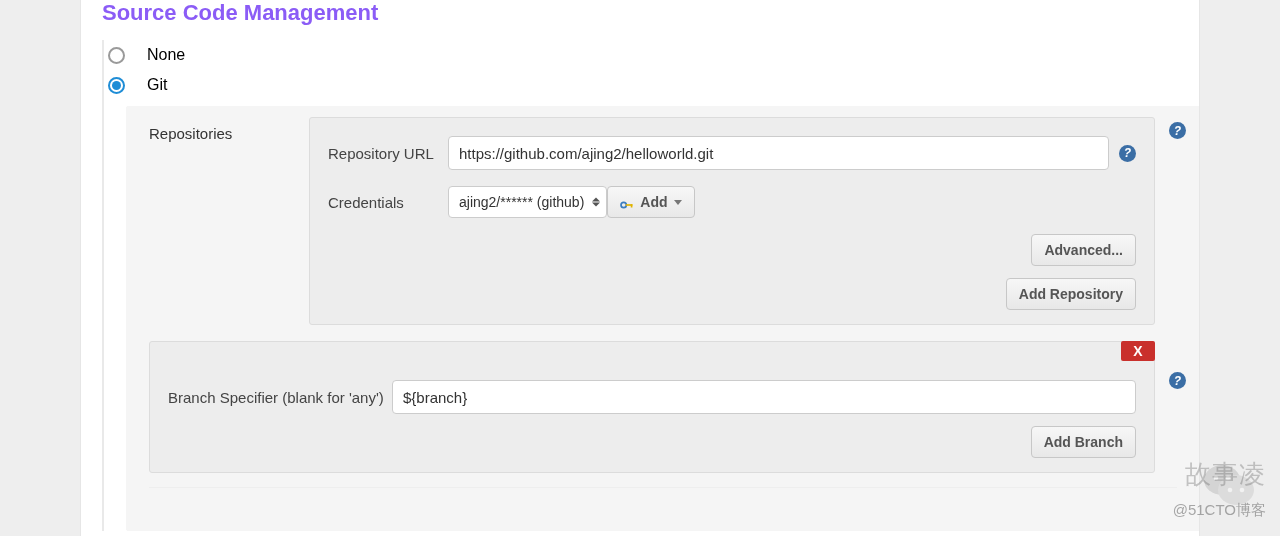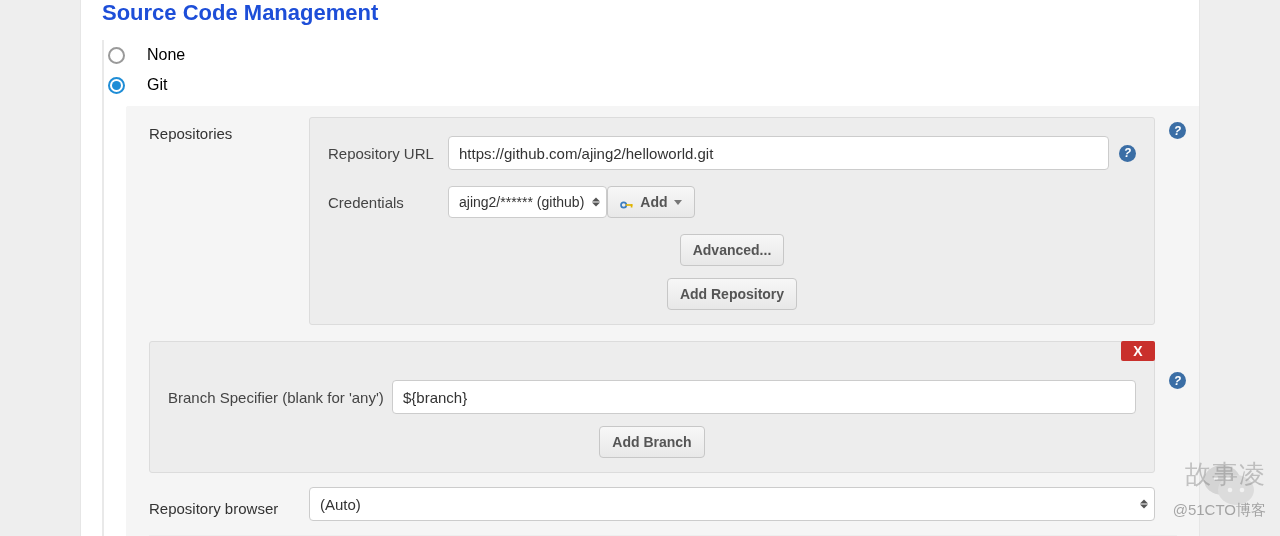--- a/index.html
+++ b/index.html
@@ -21,21 +21,21 @@
     content: "";
     position: absolute;
     left: 0; right: 0; top: 0; bottom: 0;
     border-left: 1px solid #e6e6e6;
     border-right: 1px solid #e6e6e6;
     pointer-events: none;
   }
   .section-title {
     font-size: 22px;
     font-weight: 700;
-    color: #1d4ed8;
+    color: #8b5cf6;
     padding: 0 0 14px 22px;
     line-height: 1.2;
   }
   .indent-bar {
     border-left: 2px solid #e9e9e9;
     margin-left: 22px;
     padding-left: 0;
   }
   .radio-row {
     display: flex;
@@ -161,21 +161,21 @@
   .btn .key-icon {
     width: 14px; height: 10px;
     display:inline-block;
   }
   .btn .caret-down {
     width:0;height:0;border-left:4px solid transparent;border-right:4px solid transparent;border-top:5px solid #777;
   }
   .panel-actions {
     display: flex;
     flex-direction: column;
-    align-items: center;
+    align-items: flex-end;
     gap: 12px;
     margin-top: 6px;
   }
   .help-icon {
     width: 17px; height: 17px;
     border-radius: 50%;
     background: #3b6ea5;
     color: #fff;
     display:flex;align-items:center;justify-content:center;
     font-size: 12px;
@@ -326,30 +326,20 @@
           </div>
 
           <div class="panel-actions">
             <div class="btn">
               <span>Add Branch</span>
             </div>
           </div>
         </div>
       </div>
 
-      <div class="repo-select">
-        <div class="row-label">Repository browser</div>
-        <div class="wide-select">
-          <span>(Auto)</span>
-          <span class="updown">
-              <span class="up"></span>
-              <span class="down"></span>
-            </span>
-        </div>
-      </div>
 
       <hr class="hr">
 
       <div class="plain-row">
 
         <div class="btn" style="visibility:hidden;">..</div>
       </div>
 
     </div>
   </div>

